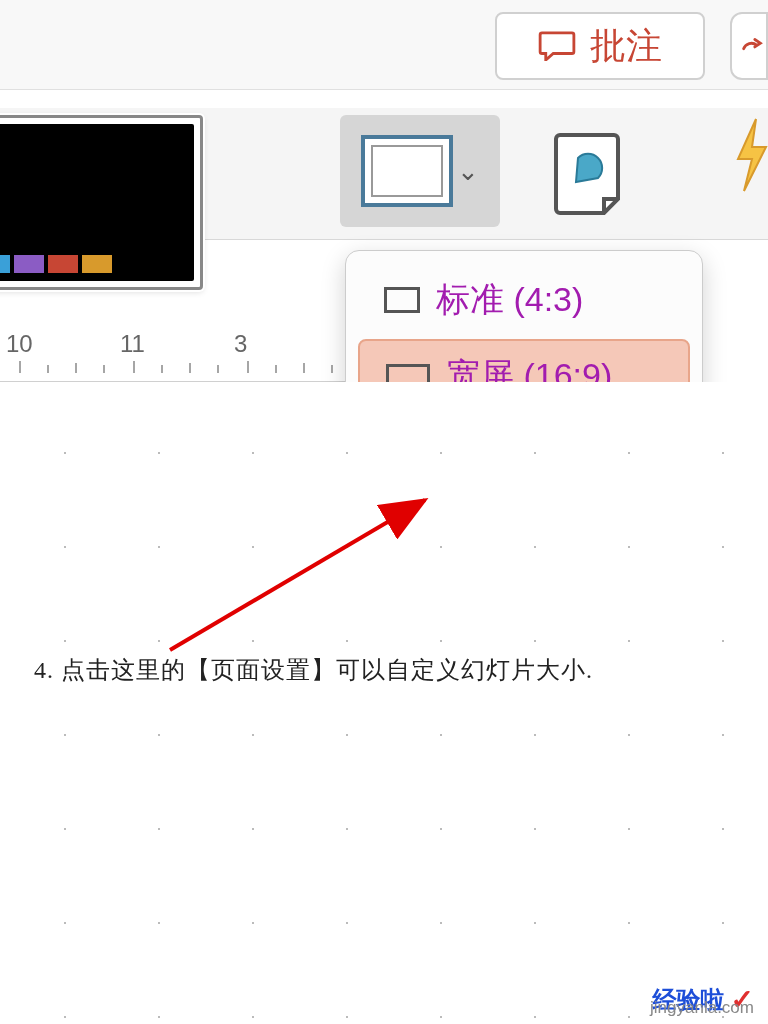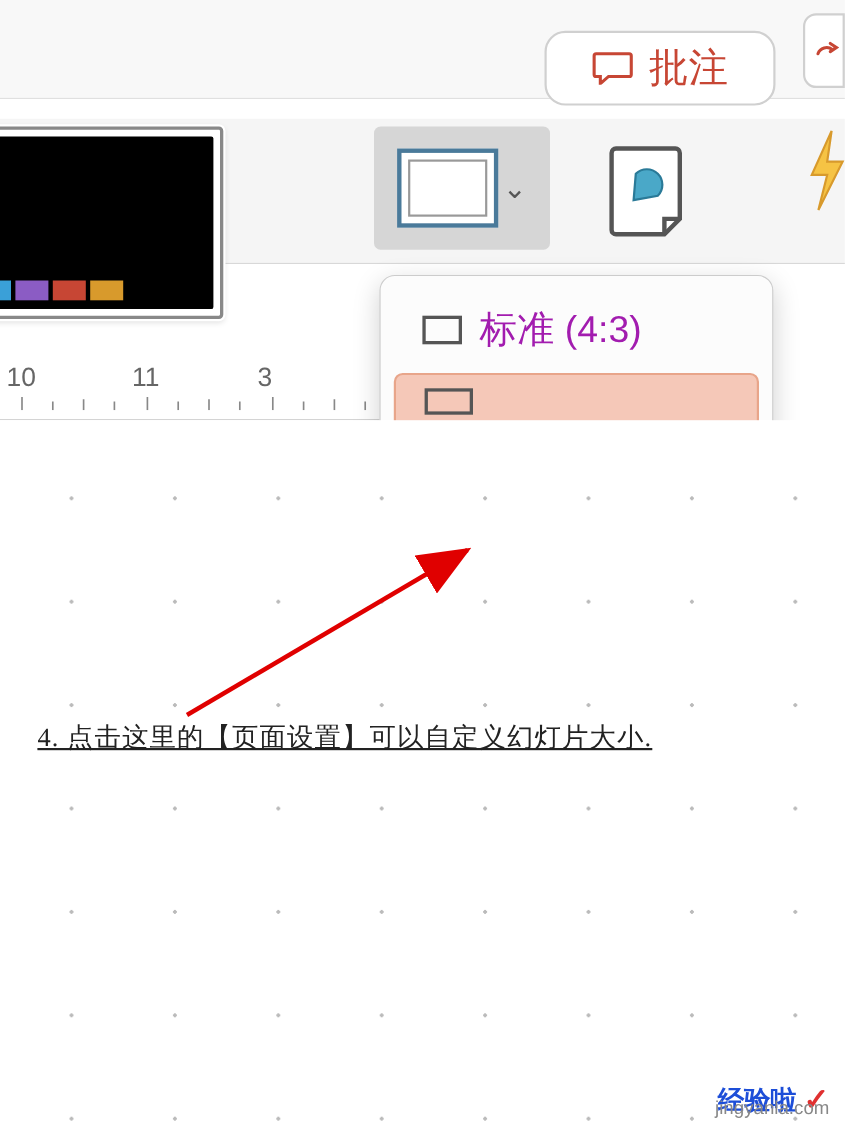--- a/index.html
+++ b/index.html
@@ -15,27 +15,27 @@
       position: absolute;
       top: 0;
       left: 0;
       right: 0;
       height: 90px;
       background: #f8f8f8;
       border-bottom: 1px solid #e0e0e0;
     }
     .annotation-btn {
       position: absolute;
-      top: 28px;
+      top: 12px;
       left: 495px;
       width: 210px;
       height: 68px;
       background: #fff;
       border: 2px solid #d0d0d0;
-      border-radius: 19px;
+      border-radius: 8px;
       display: flex;
       align-items: center;
       justify-content: center;
       gap: 14px;
     }
     .annotation-btn .label {
       color: #c74634;
       font-size: 36px;
       font-weight: 500;
     }
@@ -221,21 +221,20 @@
       pointer-events: none;
     }
     .instruction-text {
       position: absolute;
       top: 654px;
       left: 34px;
       font-size: 24px;
       color: #222;
       font-family: "STKaiti", "KaiTi", cursive;
       letter-spacing: 1px;
-      text-decoration: underline;
     }
     .watermark {
       position: absolute;
       bottom: 8px;
       right: 14px;
       display: flex;
       align-items: center;
       gap: 6px;
     }
     .watermark .cn {
@@ -324,20 +323,21 @@
   </svg>
 </div>
 
 <div class="dropdown-menu">
   <div class="menu-item">
     <div class="aspect-icon"></div>
     <span>标准 (4:3)</span>
   </div>
   <div class="menu-item selected">
     <div class="aspect-icon wide"></div>
+    <span>宽屏 (16:9)</span>
   </div>
   <div class="menu-divider"></div>
   <div class="page-setup-item">
     <span>页面设置...</span>
   </div>
 </div>
 
 <div class="canvas-area"></div>
 
 <svg class="arrow-svg" viewBox="0 0 280 170">

